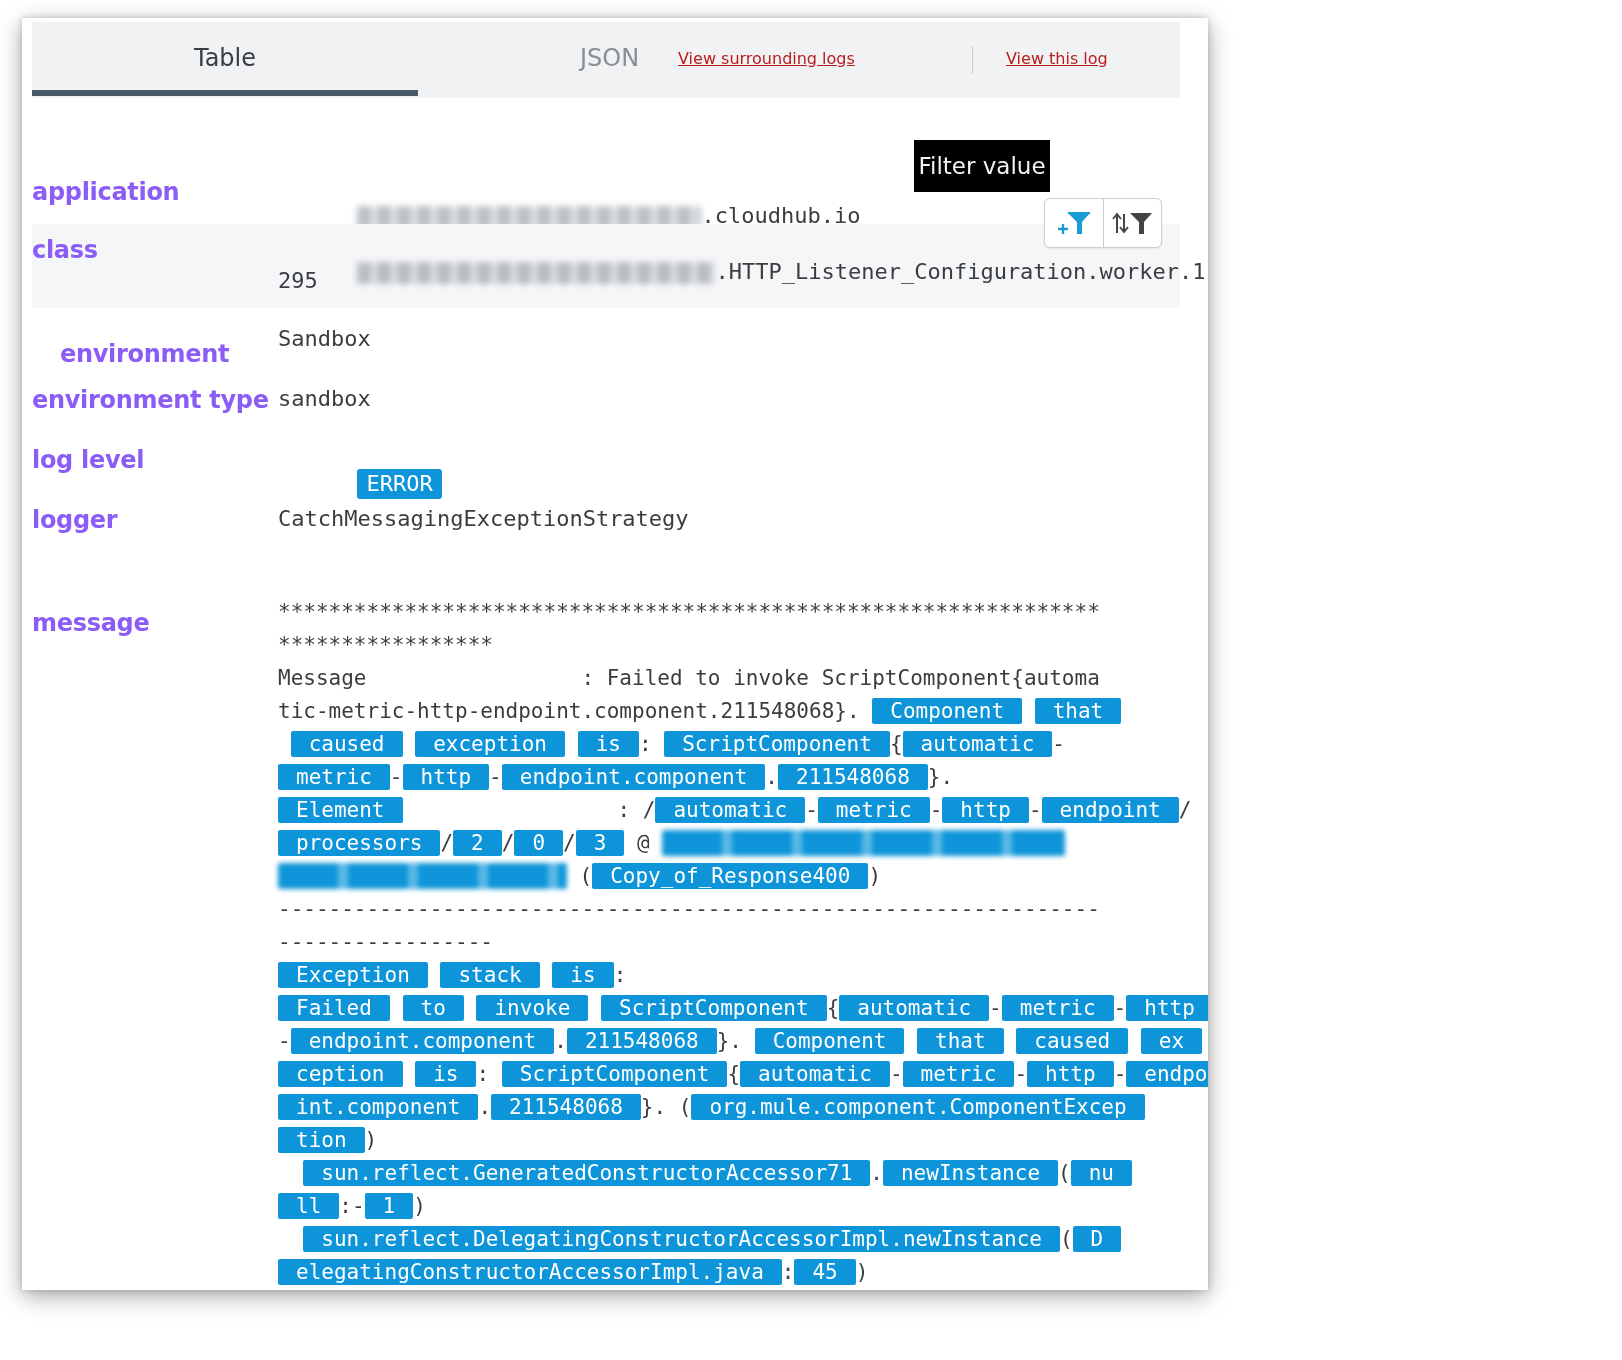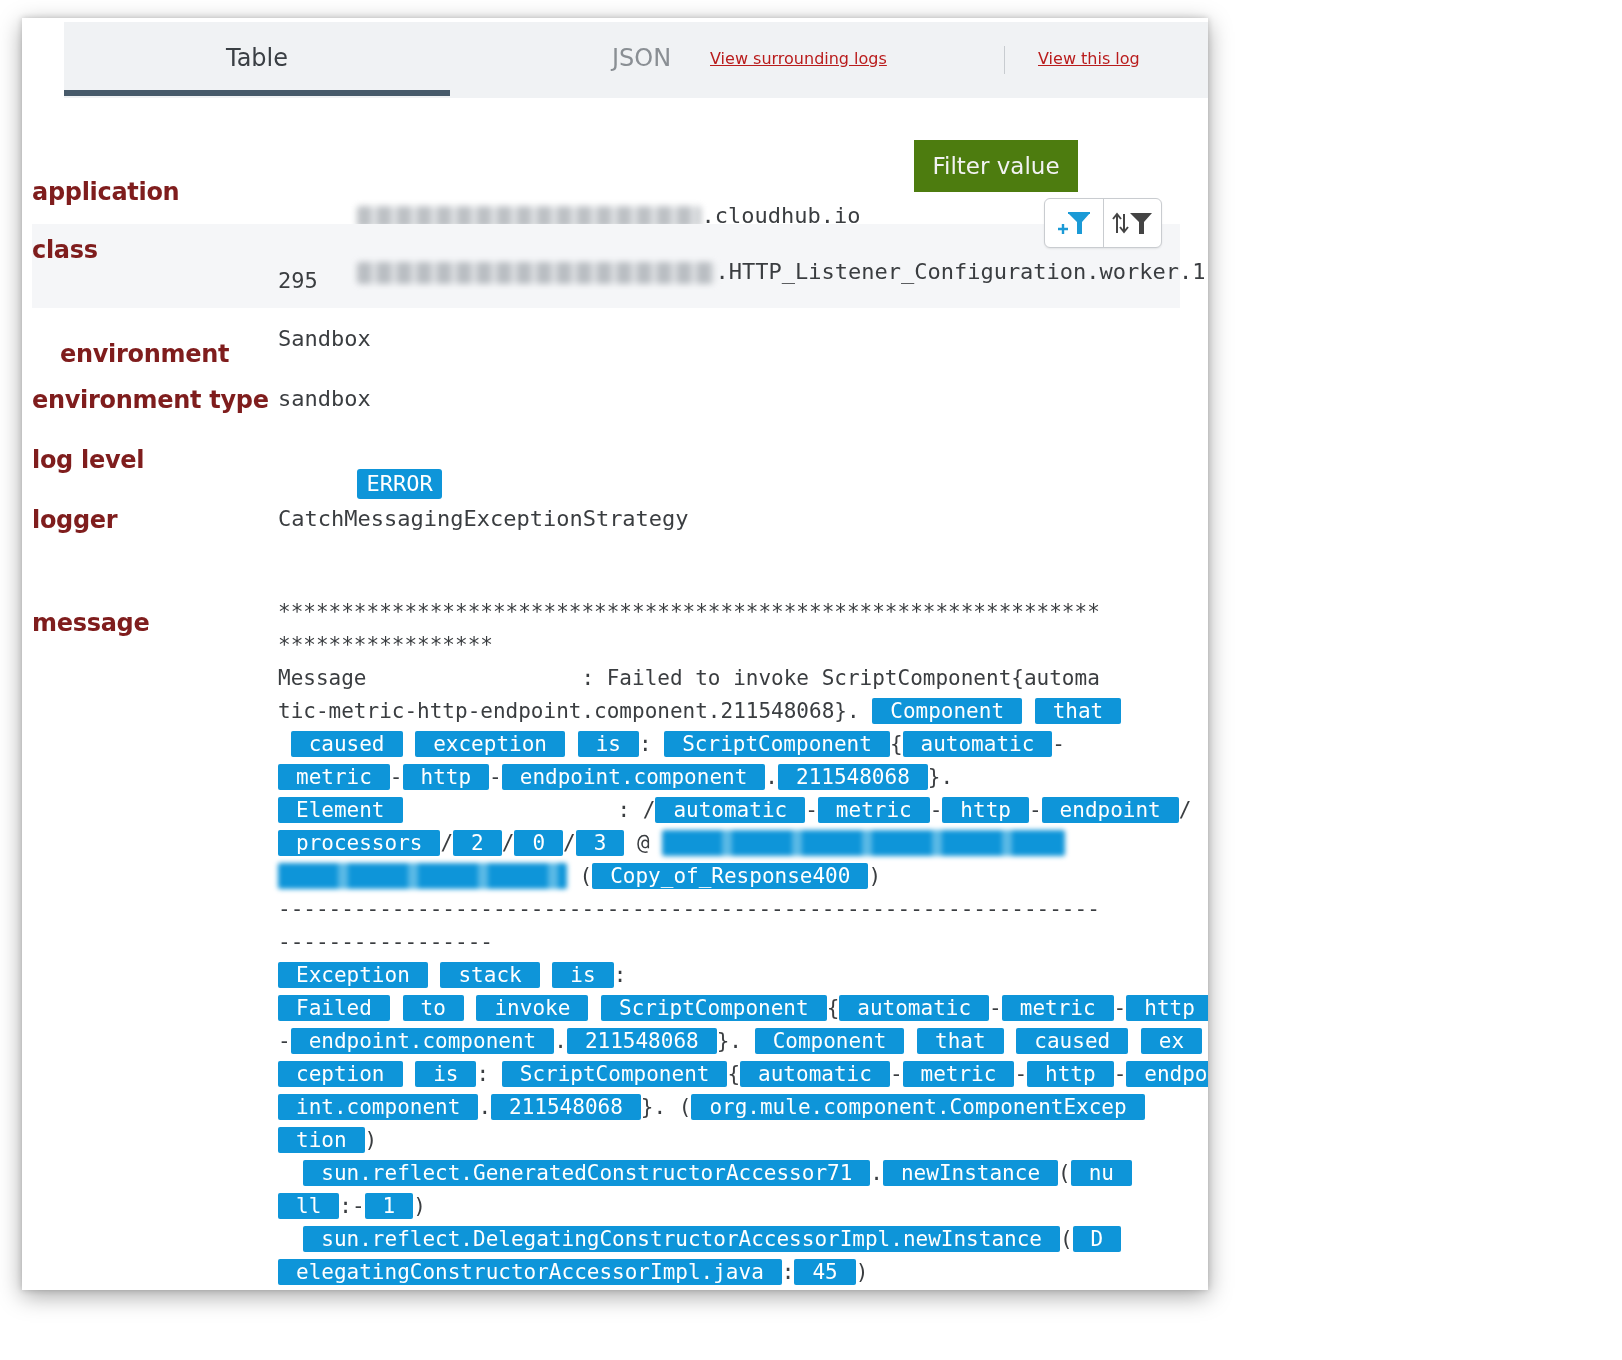--- a/index.html
+++ b/index.html
@@ -9,21 +9,20 @@
   }
   .panel {
     position: absolute; left: 22px; top: 18px; width: 1186px; height: 1272px;
     background: #ffffff;
     box-shadow: 0 6px 22px rgba(0,0,0,0.35), 0 0 6px rgba(0,0,0,0.18);
     overflow: hidden;
   }
   .tabbar {
     position: absolute; left: 10px; top: 4px; width: 1148px; height: 76px;
     background: #f0f2f4;
-    margin-left: 32px;
   }
   .tab-table {
     position: absolute; left: 0; top: 0; width: 386px; height: 72px;
     display: flex; align-items: center; justify-content: center;
     font-size: 24px; color: #3a3f44; cursor: pointer;
     font-family: "DejaVu Sans", sans-serif;
   }
   .tab-table .underline {
     position: absolute; left: 0; bottom: -2px; width: 386px; height: 6px; background: #475a6a;
   }
@@ -35,40 +34,40 @@
     position: absolute; top: 0; height: 72px; display: flex; align-items: center;
     font-size: 16px; color: #b91c1c; font-family: "DejaVu Sans", sans-serif; cursor: pointer; text-decoration: underline;
   }
   .link-surrounding { left: 646px; }
   .link-view { left: 974px; }
   .sep { position: absolute; left: 940px; top: 24px; width: 1px; height: 28px; background: #c8ccd0; }
 
   .row { position: absolute; left: 10px; width: 1148px; }
   .row.shaded { background: #f5f6f8; }
   .key {
-    position: absolute; left: 0; font-weight: bold; font-size: 24px; color: #7f1d1d;
+    position: absolute; left: 0; font-weight: bold; font-size: 24px; color: #8b5cf6;
     font-family: "DejaVu Sans", sans-serif; letter-spacing: -0.3px;
   }
   .val {
     position: absolute; left: 246px; font-size: 22px; color: #3a3d40;
     font-family: "DejaVu Sans Mono", monospace; white-space: pre;
   }
   .blur {
     display: inline-block; height: 22px; vertical-align: middle;
     background: repeating-linear-gradient(90deg, #9aa0a6 0 14px, #d5d8db 14px 20px);
     filter: blur(3px); opacity: 0.65; border-radius: 3px;
   }
   .badge {
     display: inline-block; background: #0e95d9; color: #ffffff; padding: 0 9px;
     border-radius: 3px; font-size: 22px; line-height: 30px;
     font-family: "DejaVu Sans Mono", monospace;
   }
   .tooltip {
-    position: absolute; left: 892px; top: 122px; width: 164px; height: 52px;
-    background: #4d7c0f; color: #f2f2f2; font-size: 23px;
+    position: absolute; left: 892px; top: 122px; width: 136px; height: 52px;
+    background: #000000; color: #f2f2f2; font-size: 23px;
     display: flex; align-items: center; justify-content: center;
     font-family: "DejaVu Sans", sans-serif;
   }
   .filter-actions {
     position: absolute; left: 1022px; top: 180px; width: 116px; height: 48px;
     background: #ffffff; border: 1px solid #c9ccd0; border-radius: 6px; display: flex;
     box-shadow: 0 1px 2px rgba(0,0,0,0.08);
   }
   .filter-btn { flex: 1; display: flex; align-items: center; justify-content: center; cursor: pointer; }
   .filter-btn + .filter-btn { border-left: 1px solid #c9ccd0; }

